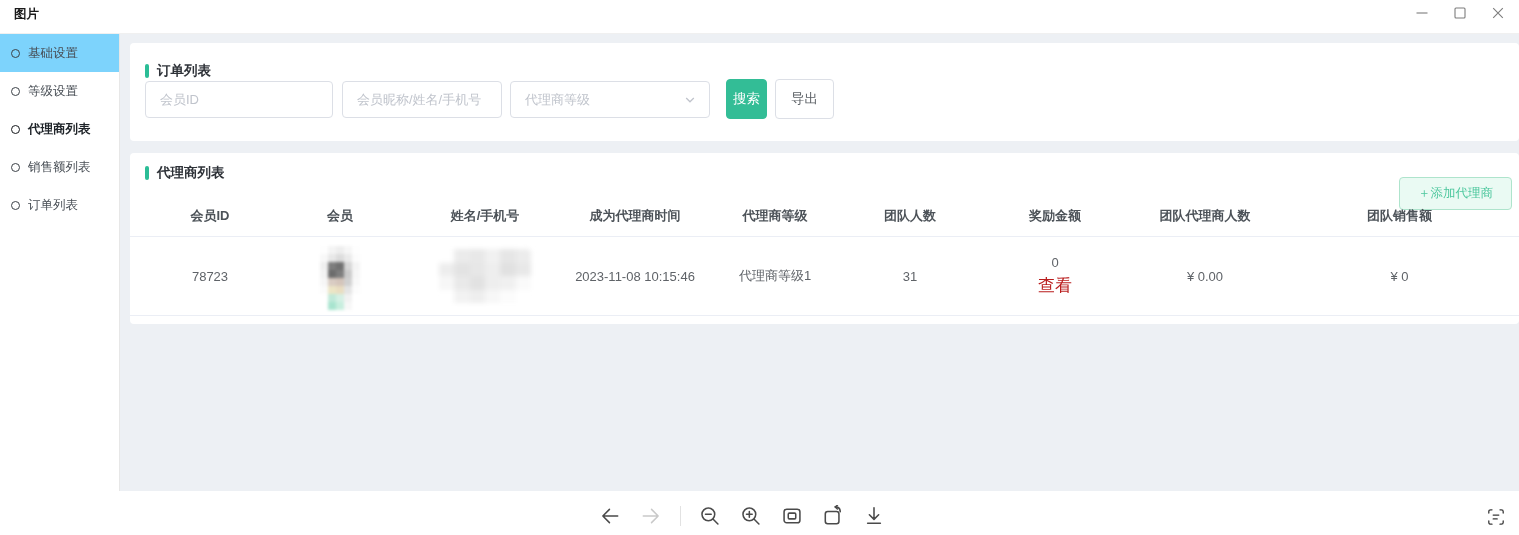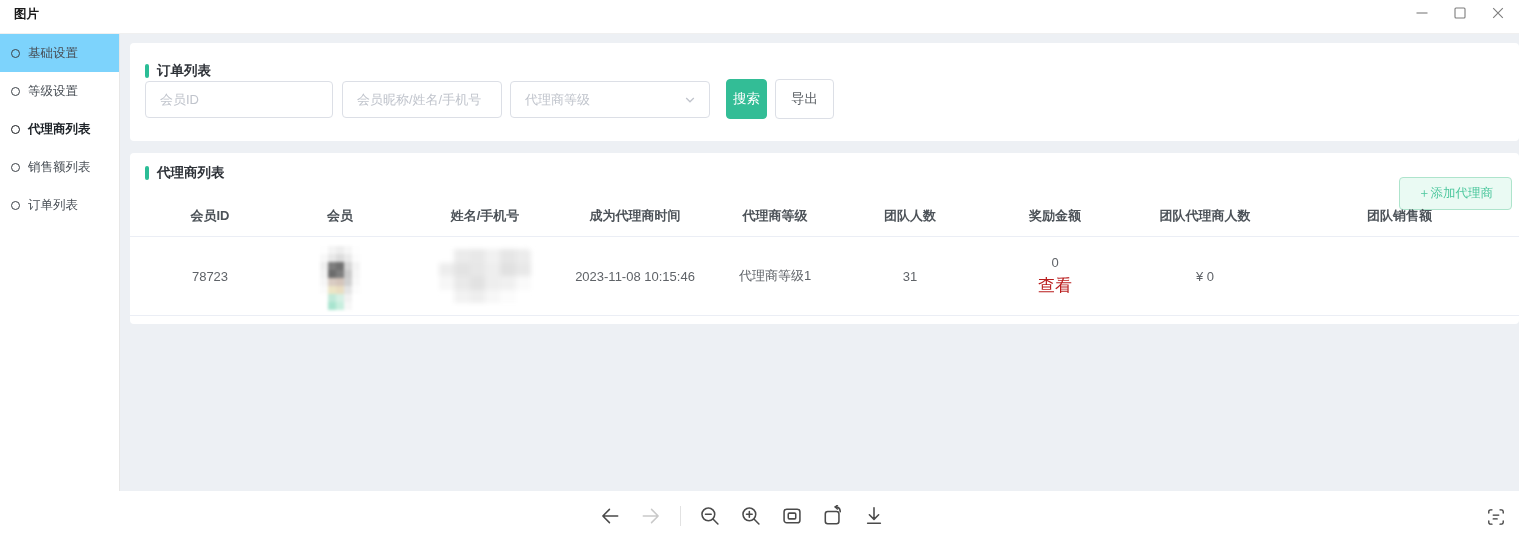--- a/index.html
+++ b/index.html
@@ -242,20 +242,21 @@
               <div style="background: rgb(255, 255, 255);"></div>
             </div>
         </div>
         <div class="td">2023-11-08 10:15:46</div>
         <div class="td">代理商等级1</div>
         <div class="td">31</div>
         <div class="td">
           <span>0</span>
           <a class="view-link">查看</a>
         </div>
+        <div class="td">¥ 0.00</div>
         <div class="td">¥ 0</div>
       </div>
     </div>
   </div>
 </div>
 
 <div class="bottom-toolbar">
   <div class="tool-btn">
     <svg width="22" height="22" viewBox="0 0 20 20">
         <path d="M17 10H3.5M9.5 4l-6 6 6 6" fill="none" stroke="#4a4a4a" stroke-width="1.4" stroke-linecap="round" stroke-linejoin="round"></path>

